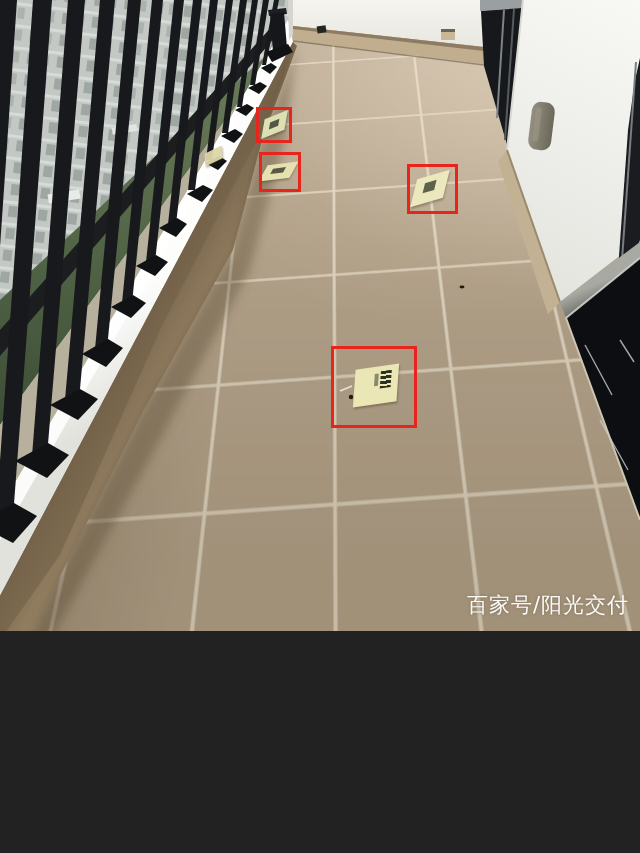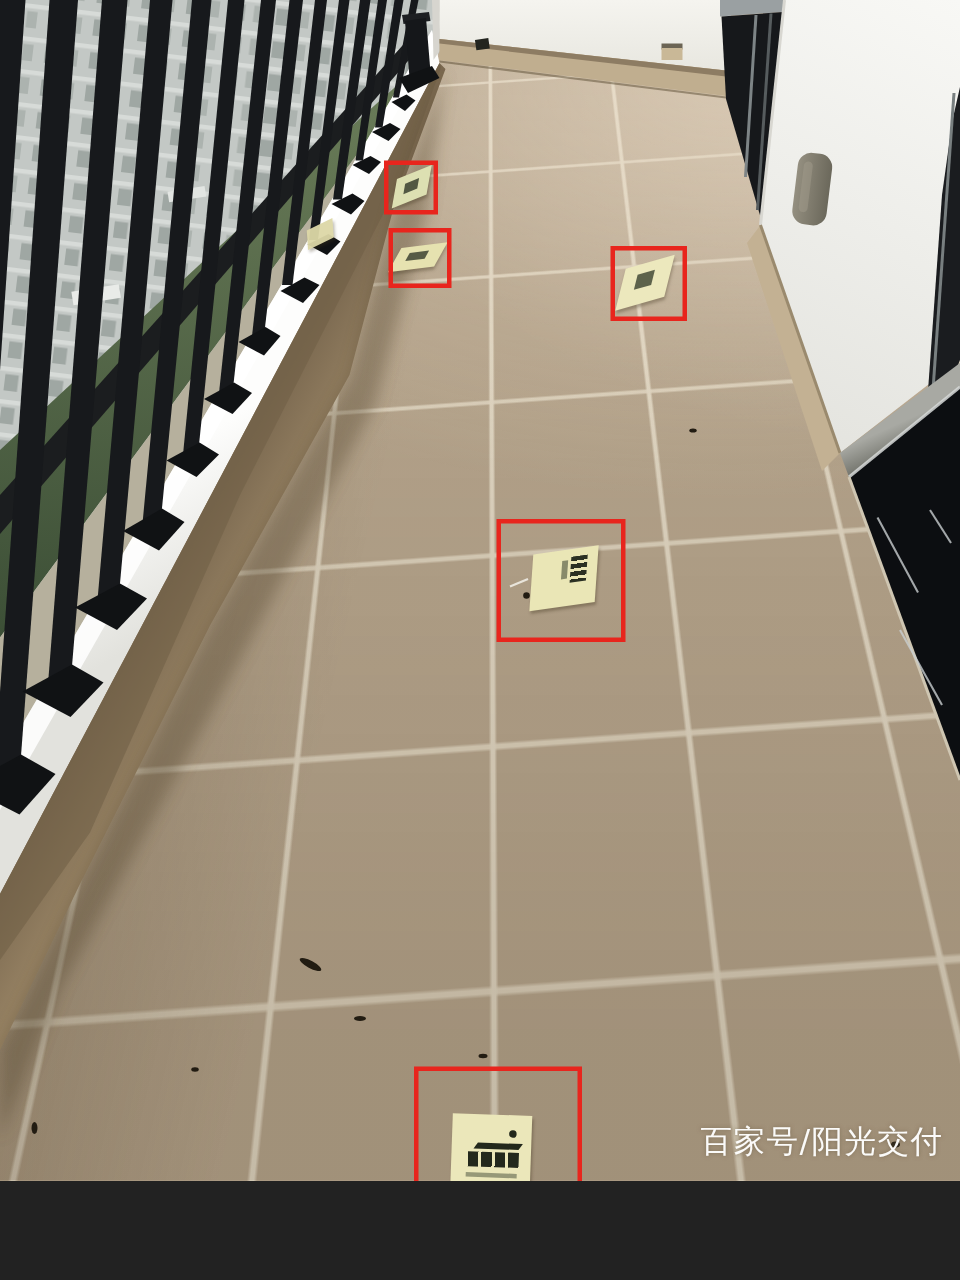--- a/index.html
+++ b/index.html
@@ -1,16 +1,16 @@
 <!DOCTYPE html>
 <html><head>
 <meta charset="utf-8">
 <style>
   html,body{margin:0;padding:0;background:#222;}
-  .stage{position:relative;width:640px;height:787px;overflow:hidden;background:#b3a28a;
+  .stage{position:relative;width:640px;height:631px;overflow:hidden;background:#b3a28a;
          font-family:"DejaVu Sans","Liberation Sans",sans-serif;}
   
   .floor3d{position:absolute;inset:-40px;transform:rotate(-4deg) scale(1.08);transform-origin:50% 55%;}
   .persp{position:absolute;inset:40px;perspective:900px;perspective-origin:395px -180px;}
   .plane{position:absolute;left:-400px;top:40px;width:1600px;height:900px;
          transform-origin:50% 0;transform:rotateX(66deg);
          background-color:#b3a28a;
          background-image:
            repeating-linear-gradient(to right, transparent 0 67.6px, #ddd3bf 67.6px 70px),
            repeating-linear-gradient(to bottom, transparent 0 67.6px, #d8cdb8 67.6px 70px),

